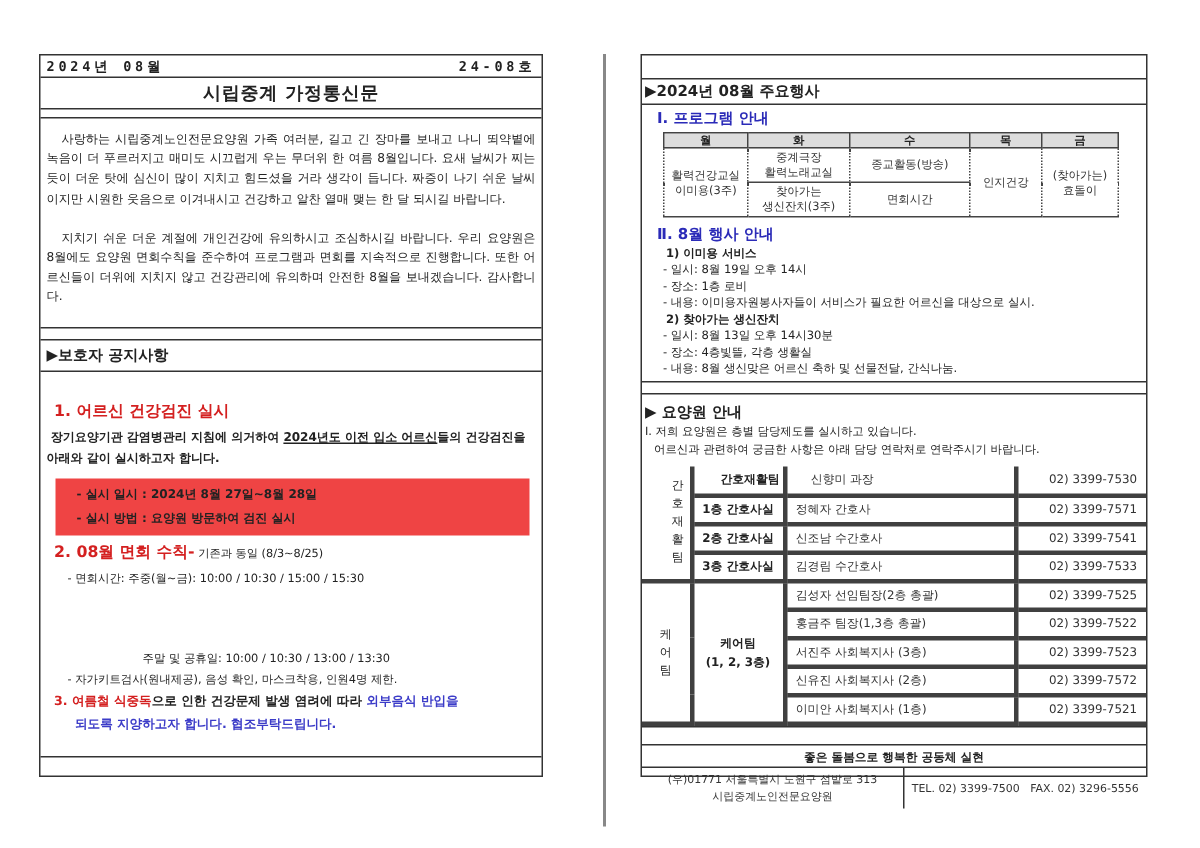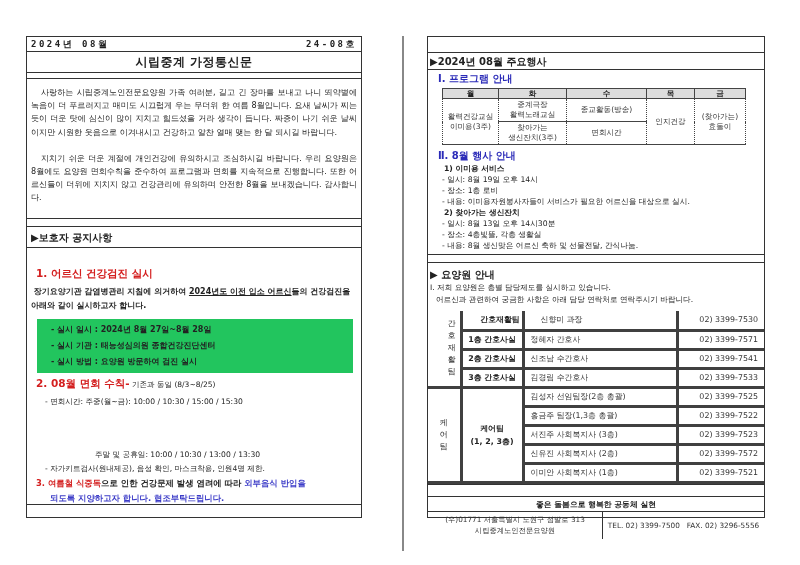--- a/index.html
+++ b/index.html
@@ -14,21 +14,21 @@
   .title-row { height: 21px; border-bottom: 1px solid #333; text-align: center; font-size: 12px; font-weight: bold; line-height: 20px; letter-spacing: 0.5px; }
   .spacer-row { height: 6px; border-bottom: 1px solid #333; }
   .letter { padding: 7px 4px 0 4px; font-size: 8.1px; line-height: 13.2px; text-align: justify; }
   .letter p { text-indent: 10px; margin-bottom: 13px; }
   .sep-row { height: 9px; border-top: 1px solid #333; border-bottom: 1px solid #333; margin-top: 4px; }
   .notice-hd { height: 21px; border-bottom: 1px solid #333; font-size: 10px; font-weight: bold; padding-left: 4px; line-height: 21px; }
   .notice { padding: 19px 4px 0 4px; font-size: 8px; }
   .red-hd { color: #d42020; font-weight: bold; font-size: 10.5px; padding-left: 5px; margin-bottom: 4px; }
   .notice .bold { font-weight: bold; line-height: 14px; }
   .underline { text-decoration: underline; }
-  .info-box { background: #22c55e; margin: 6px 4px 4px 6px; padding: 3px 0 3px 14px; font-weight: bold; line-height: 16px; font-size: 8px; }
+  .info-box { background: #ef4444; margin: 6px 4px 4px 6px; padding: 3px 0 3px 14px; font-weight: bold; line-height: 16px; font-size: 8px; }
   .sub { padding-left: 14px; line-height: 13.5px; font-size: 7.6px; }
   .sub-indent { padding-left: 64px; margin-top: 40px; }
   .item2 { margin-top: 4px; }
   .item2 .plain { color: #222; font-weight: normal; font-size: 7.5px; }
   .item3 { margin-top: 1px; font-weight: bold; font-size: 8.4px; line-height: 15px; padding-left: 5px; }
   .item3 .red { color: #d42020; }
   .item3 .blue { color: #3c3cc8; }
   .item3 .ind { padding-left: 14px; color: #3c3cc8; }
   .left-footer { position: absolute; left: 0; right: 0; bottom: 0; height: 13px; border-top: 1px solid #333; }
 
@@ -82,21 +82,20 @@
 
   <div class="notice-hd">▶보호자 공지사항</div>
 
   <div class="notice">
     <div class="red-hd">1. 어르신 건강검진 실시</div>
     <div class="bold">
       &nbsp;<span>장기요양기관 감염병관리 지침에 의거하여 </span><span class="underline">2024년도 이전 입소 어르신</span><span>들의 건강검진을 아래와 같이 실시하고자 합니다.</span>
     </div>
     <div class="info-box">
       <div>- 실시 일시 : 2024년 8월 27일~8월 28일</div>
-      <div>- 실시 기관 : 태능성심의원 종합건강진단센터</div>
       <div>- 실시 방법 : 요양원 방문하여 검진 실시</div>
     </div>
 
     <div class="red-hd item2">
       <span>2. 08월 면회 수칙-</span><span class="plain"> 기존과 동일 (8/3~8/25)</span>
     </div>
     <div class="sub">- 면회시간: 주중(월~금): 10:00 / 10:30 / 15:00 / 15:30</div>
     <div class="sub sub-indent">주말 및 공휴일: 10:00 / 10:30 / 13:00 / 13:30</div>
     <div class="sub">- 자가키트검사(원내제공), 음성 확인, 마스크착용, 인원4명 제한.</div>
 

